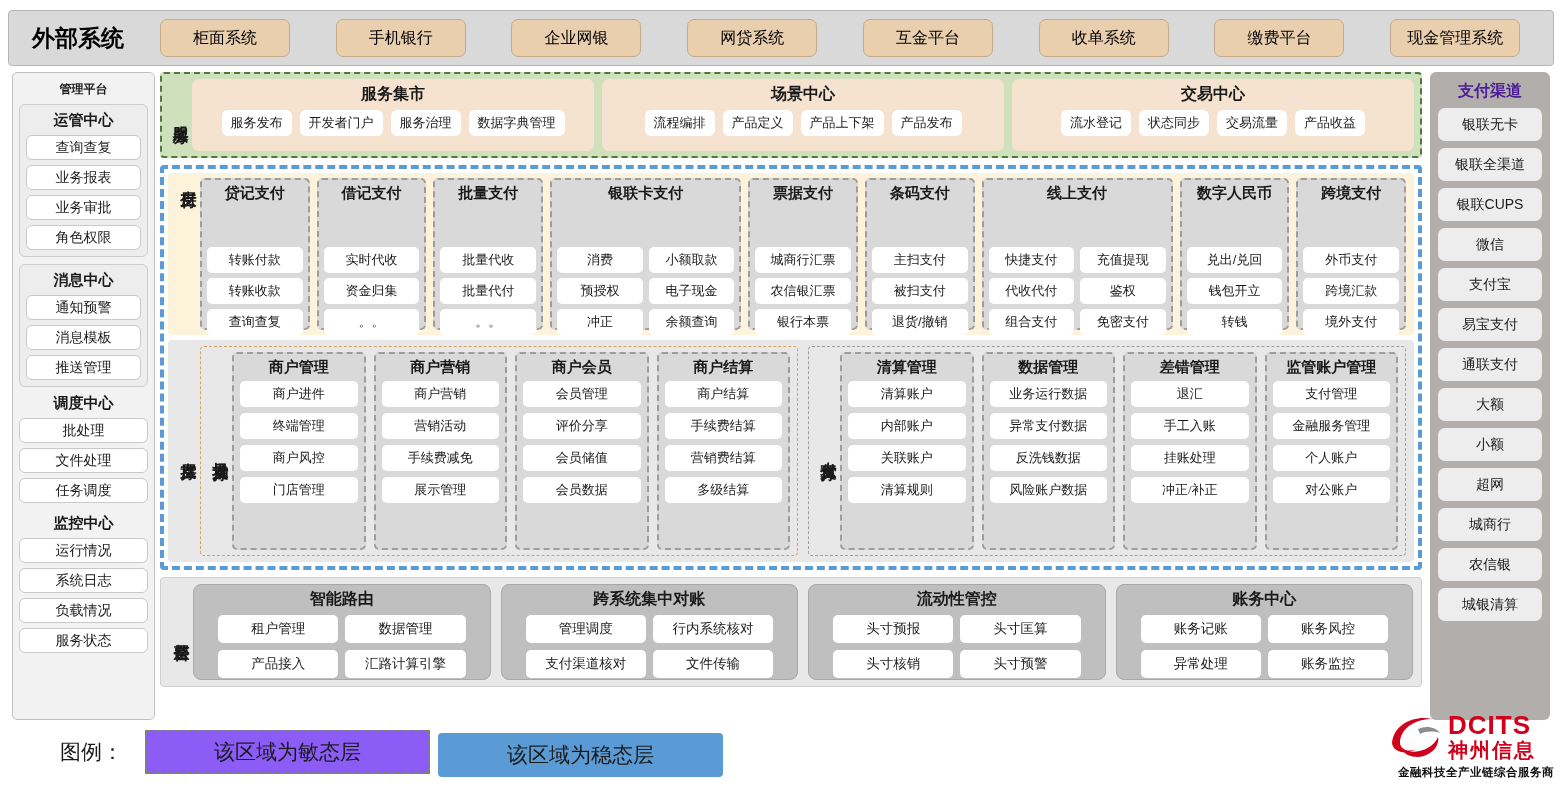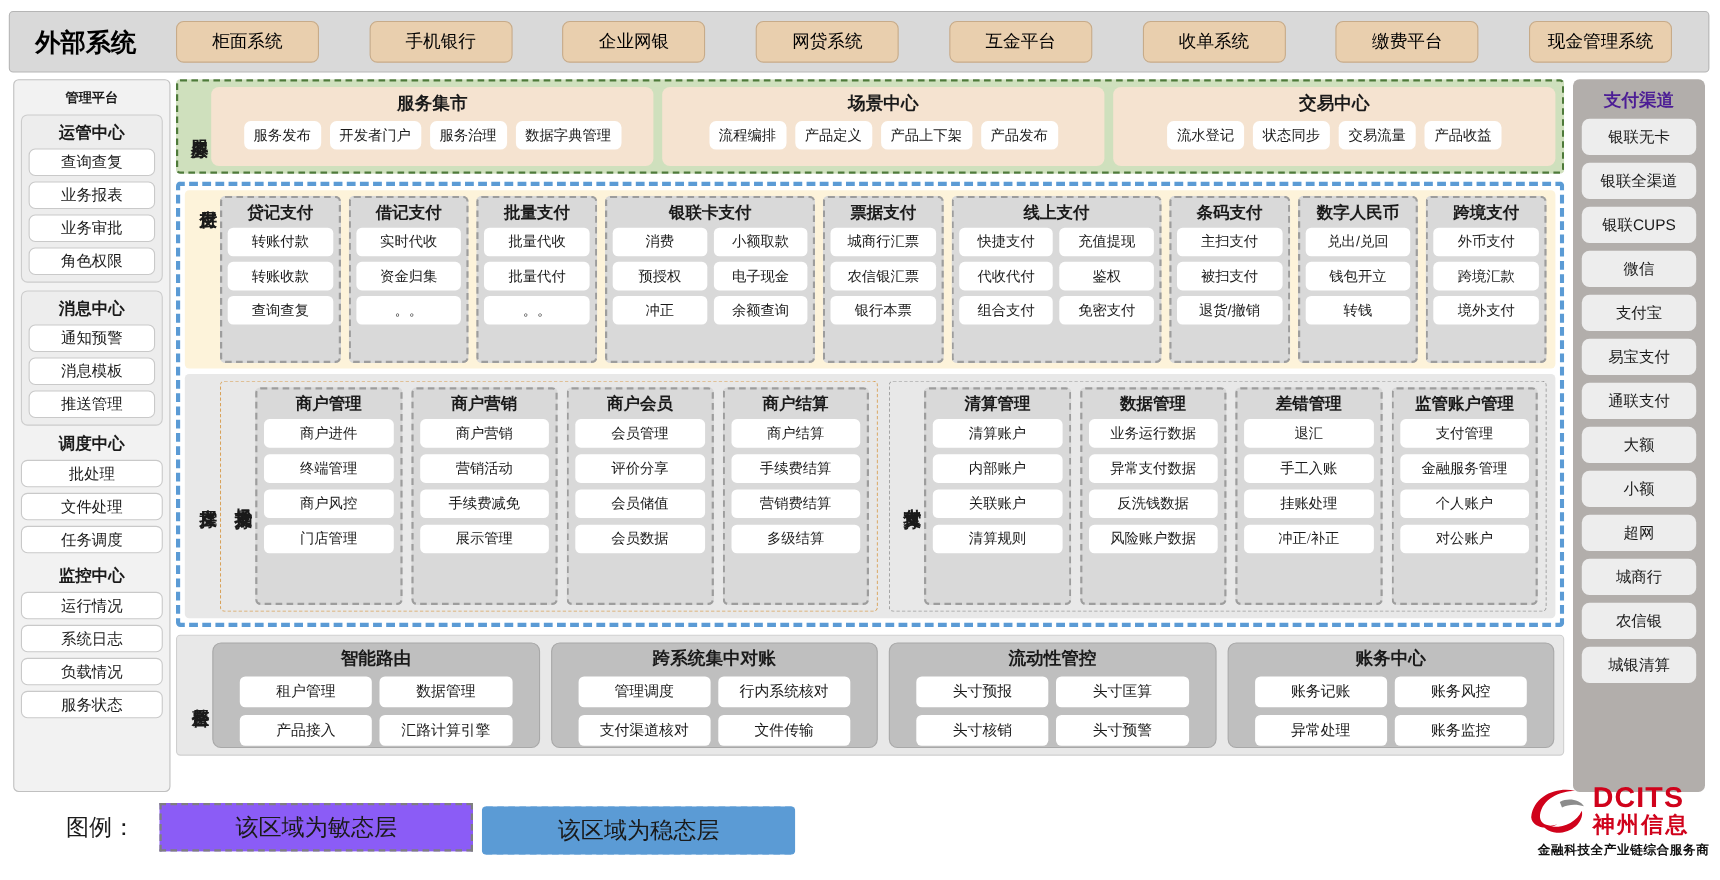--- a/index.html
+++ b/index.html
@@ -92,21 +92,21 @@
     display:flex;align-items:flex-start;box-sizing:border-box;padding:5px 8px;
   }
   .pay-cols{display:flex;flex:1;gap:7px;height:100%;align-items:stretch;}
   .pay-col{
     background:#d9d9d9;border:2px dashed #9d9d9d;border-radius:5px;
     display:flex;flex-direction:column;align-items:center;
     padding:2px 5px 5px;box-sizing:border-box;
   }
   .pay-col-title{font-weight:bold;font-size:15px;margin:2px 0 4px;white-space:nowrap;}
   .pay-cells{display:flex;gap:6px;width:100%;justify-content:center;flex:1;}
-  .pay-cell-col{display:flex;flex-direction:column;gap:5px;flex:1;}
+  .pay-cell-col{display:flex;flex-direction:column;gap:5px;flex:1;margin-top:40px;}
   .pay-cell{
     background:#ffffff;border-radius:5px;height:26px;
     display:flex;align-items:center;justify-content:center;
     font-size:13px;white-space:nowrap;padding:0 4px;box-sizing:border-box;
   }
 
   
   .sup-layer{
     margin-top:5px;height:222px;background:#e8e8e8;border-radius:4px;
     display:flex;align-items:center;box-sizing:border-box;padding:6px 8px;
@@ -324,42 +324,42 @@
             <div class="pay-col" style="flex: 1 1 0%;">
               <div class="pay-col-title">票据支付</div>
               <div class="pay-cells">
                 <div class="pay-cell-col">
                   <div class="pay-cell">城商行汇票</div>
                   <div class="pay-cell">农信银汇票</div>
                   <div class="pay-cell">银行本票</div>
                 </div>
               </div>
             </div>
+            <div class="pay-col" style="flex: 1 1 0%;">
+              <div class="pay-col-title">条码支付</div>
+              <div class="pay-cells">
+                <div class="pay-cell-col">
+                  <div class="pay-cell">主扫支付</div>
+                  <div class="pay-cell">被扫支付</div>
+                  <div class="pay-cell">退货/撤销</div>
+                </div>
+              </div>
+            </div>
             <div class="pay-col" style="flex: 1.85 1 0%;">
               <div class="pay-col-title">线上支付</div>
               <div class="pay-cells">
                 <div class="pay-cell-col">
                   <div class="pay-cell">快捷支付</div>
                   <div class="pay-cell">代收代付</div>
                   <div class="pay-cell">组合支付</div>
                 </div>
                 <div class="pay-cell-col">
                   <div class="pay-cell">充值提现</div>
                   <div class="pay-cell">鉴权</div>
                   <div class="pay-cell">免密支付</div>
-                </div>
-              </div>
-            </div>
-            <div class="pay-col" style="flex: 1 1 0%;">
-              <div class="pay-col-title">条码支付</div>
-              <div class="pay-cells">
-                <div class="pay-cell-col">
-                  <div class="pay-cell">主扫支付</div>
-                  <div class="pay-cell">被扫支付</div>
-                  <div class="pay-cell">退货/撤销</div>
                 </div>
               </div>
             </div>
             <div class="pay-col" style="flex: 1 1 0%;">
               <div class="pay-col-title">数字人民币</div>
               <div class="pay-cells">
                 <div class="pay-cell-col">
                   <div class="pay-cell">兑出/兑回</div>
                   <div class="pay-cell">钱包开立</div>
                   <div class="pay-cell">转钱</div>

